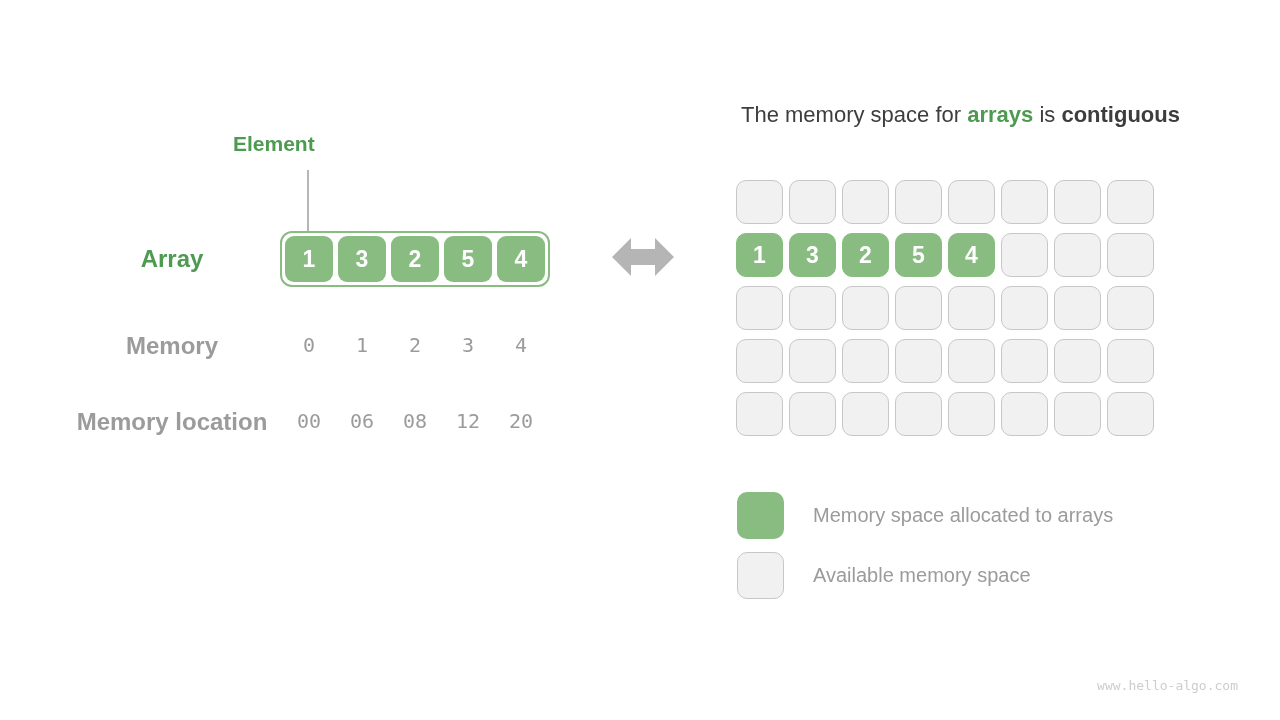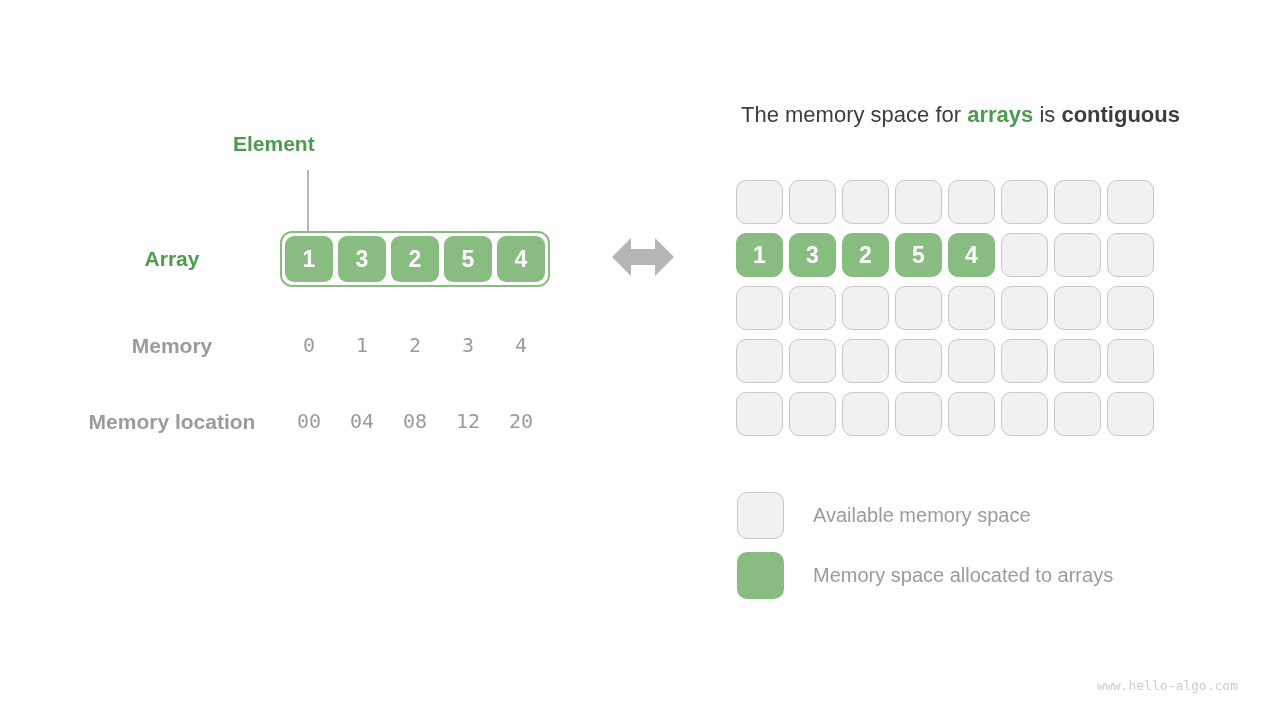--- a/index.html
+++ b/index.html
@@ -23,21 +23,21 @@
   .element-line {
     position: absolute;
     left: 307px; top: 170px;
     width: 2px; height: 61px;
     background: #b6b6b6;
   }
   .side-label {
     position: absolute;
     left: 42px; width: 260px;
     text-align: center;
-    font-size: 21px; font-weight: 700; line-height: 25px;
+    font-size: 24px; font-weight: 700; line-height: 25px;
   }
   .array-label  { top: 246px; color: var(--accent-green, #4D9A50); }
   .index-label  { top: 333px; color: var(--label-gray, #9B9B9B); }
   .memory-label { top: 409px; color: var(--label-gray, #9B9B9B); }
 
   .array-box {
     position: absolute;
     left: 280px; top: 231px;
     display: inline-flex;
     gap: 5px;
@@ -159,21 +159,21 @@
       <div class="val">0</div>
       <div class="val">1</div>
       <div class="val">2</div>
       <div class="val">3</div>
       <div class="val">4</div>
     </div>
 
   <div class="side-label memory-label">Memory location</div>
   <div class="num-row memory-row">
       <div class="val">00</div>
-      <div class="val">04</div>
+      <div class="val">06</div>
       <div class="val">08</div>
       <div class="val">12</div>
       <div class="val">20</div>
     </div>
 
   <div class="arrow-wrap">
     <svg width="62" height="42" viewBox="0 0 62 42">
       <polygon points="0,21 19,2 19,13 43,13 43,2 62,21 43,40 43,29 19,29 19,40" fill="#B5B5B5" class="arrow-shape"></polygon>
     </svg>
   </div>
@@ -218,23 +218,23 @@
       <div class="gcell"></div>
       <div class="gcell"></div>
       <div class="gcell"></div>
       <div class="gcell"></div>
       <div class="gcell"></div>
       <div class="gcell"></div>
     </div>
 
   <div class="legend">
     <div class="legend-item">
+      <div class="swatch allocated"></div>
+      <span class="legend-label">Memory space allocated to arrays</span>
+    </div>
+    <div class="legend-item">
       <div class="swatch available"></div>
       <span class="legend-label">Available memory space</span>
     </div>
-    <div class="legend-item">
-      <div class="swatch allocated"></div>
-      <span class="legend-label">Memory space allocated to arrays</span>
-    </div>
   </div>
 
   <div class="watermark">www.hello-algo.com</div>
 </div>
 
 </body></html>

